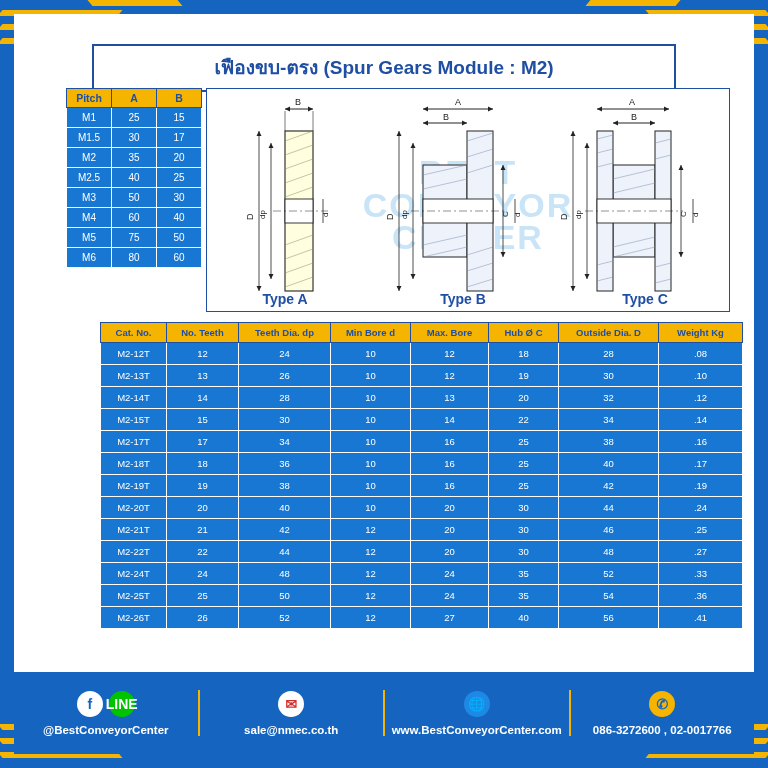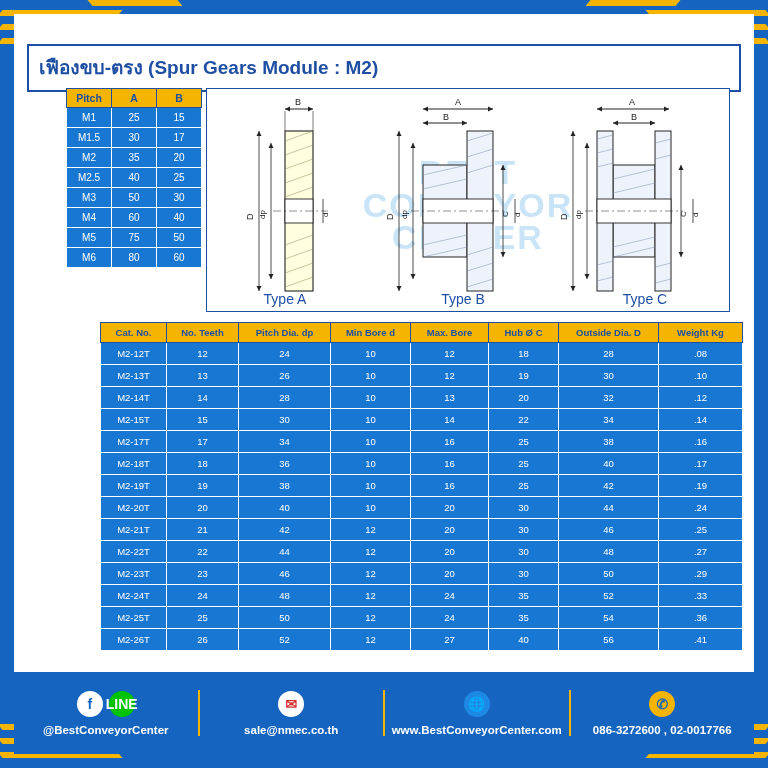--- a/index.html
+++ b/index.html
@@ -25,22 +25,22 @@
     position: absolute;
     background: #f5b400;
     height: 6px;
   }
 
   
   .title-wrap {
     position: absolute;
     left: 50%; transform: translateX(-50%);
     top: 30px;
-    width: 714px;
-    text-align: left;
+    width: 584px;
+    text-align: center;
   }
   .title-box {
     border: 2px solid #1f4fa3;
     padding: 6px 10px 8px;
     color: #1f4fa3;
     font-size: 19px;
     font-weight: bold;
     background: #fff;
   }
 
@@ -88,21 +88,21 @@
     letter-spacing: 2px;
     line-height: 0.95;
     text-align: center;
     opacity: .85;
     pointer-events: none;
   }
   .type-label {
     position: absolute;
     bottom: 4px;
     font-size: 14px;
-    font-weight: normal;
+    font-weight: bold;
     color: #1f4fa3;
     width: 120px;
     text-align: center;
   }
 
   
   .main-table {
     position: absolute;
     left: 86px; top: 308px;
     border-collapse: collapse;
@@ -387,21 +387,21 @@
         <text x="145" y="120" font-size="8" fill="#222" font-family="Liberation Sans" transform="rotate(-90 147,120)">d</text>
       </svg>
       <div class="type-label" style="left:378px;">Type C</div>
     </div>
 
     <table class="main-table">
       <thead>
         <tr>
           <th style="width:66px">Cat. No.</th>
           <th style="width:72px">No. Teeth</th>
-          <th style="width:92px">Pitch Dia. dp</th>
+          <th style="width:92px">Teeth Dia. dp</th>
           <th style="width:80px">Min Bore d</th>
           <th style="width:78px">Max. Bore</th>
           <th style="width:70px">Hub Ø C</th>
           <th style="width:100px">Outside Dia. D</th>
           <th style="width:84px">Weight Kg</th>
         </tr>
       </thead>
       <tbody id="main-tbody">
         <tr>
           <td>M2-12T</td>
@@ -495,30 +495,20 @@
         </tr>
         <tr>
           <td>M2-22T</td>
           <td>22</td>
           <td>44</td>
           <td>12</td>
           <td>20</td>
           <td>30</td>
           <td>48</td>
           <td>.27</td>
-        </tr>
-        <tr>
-          <td>M2-23T</td>
-          <td>23</td>
-          <td>46</td>
-          <td>12</td>
-          <td>20</td>
-          <td>30</td>
-          <td>50</td>
-          <td>.29</td>
         </tr>
         <tr>
           <td>M2-24T</td>
           <td>24</td>
           <td>48</td>
           <td>12</td>
           <td>24</td>
           <td>35</td>
           <td>52</td>
           <td>.33</td>

